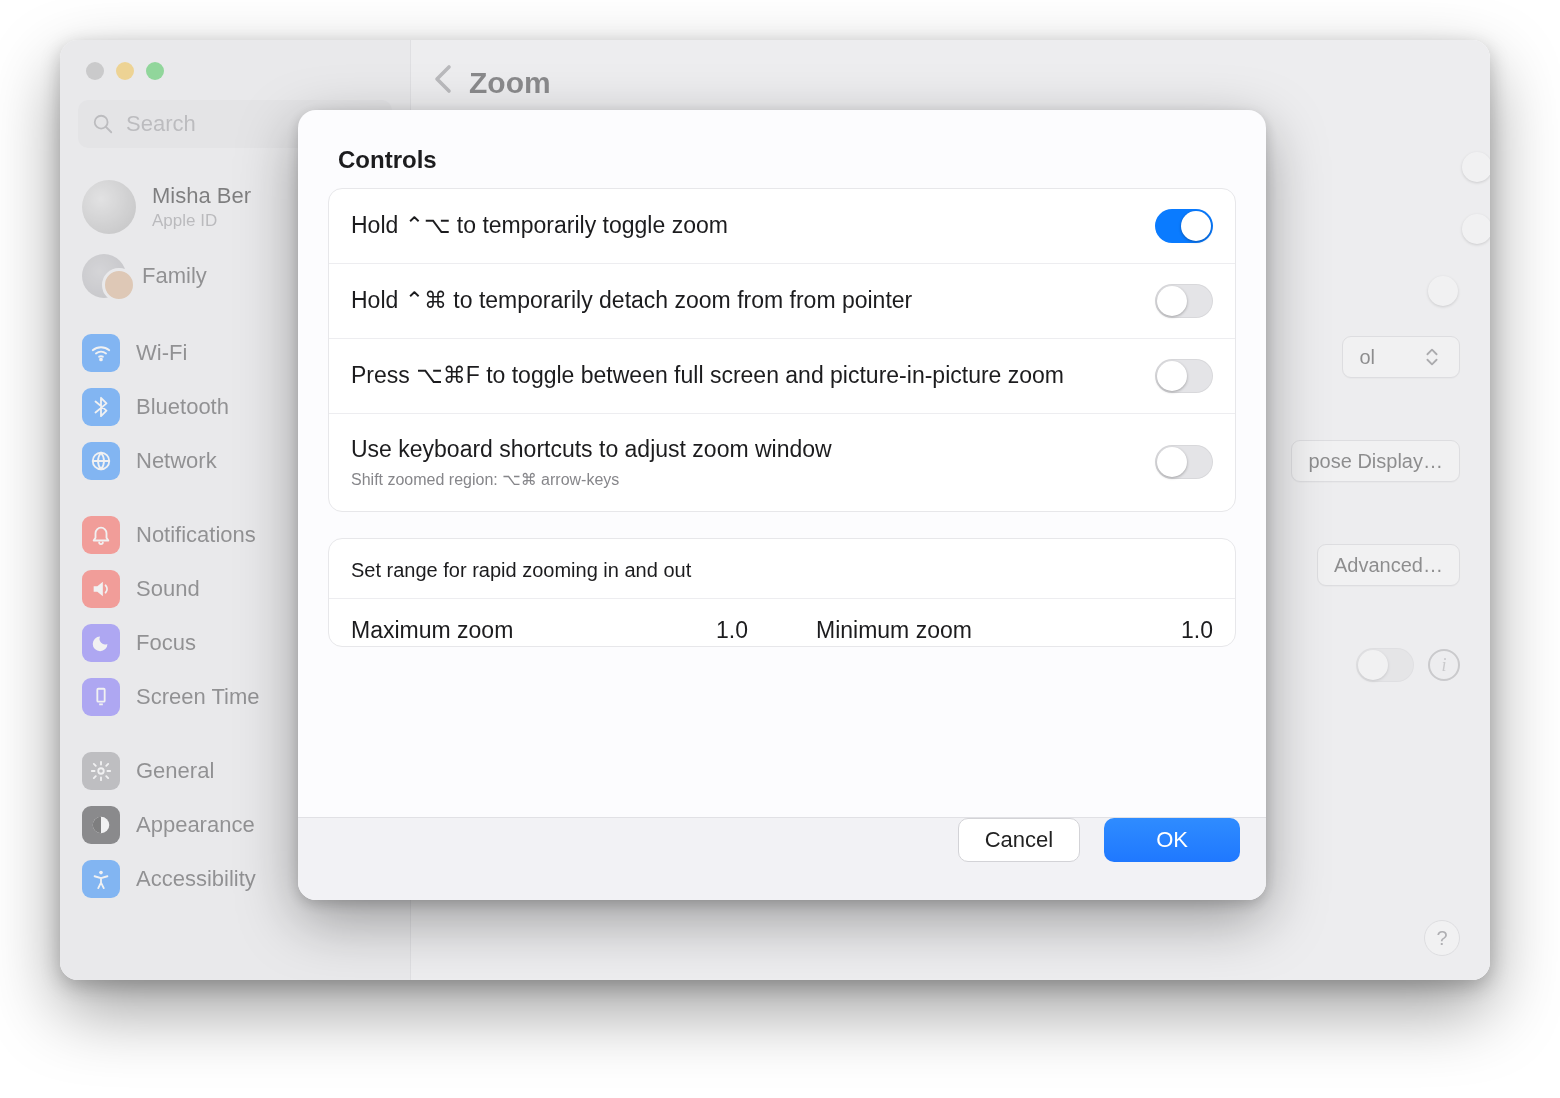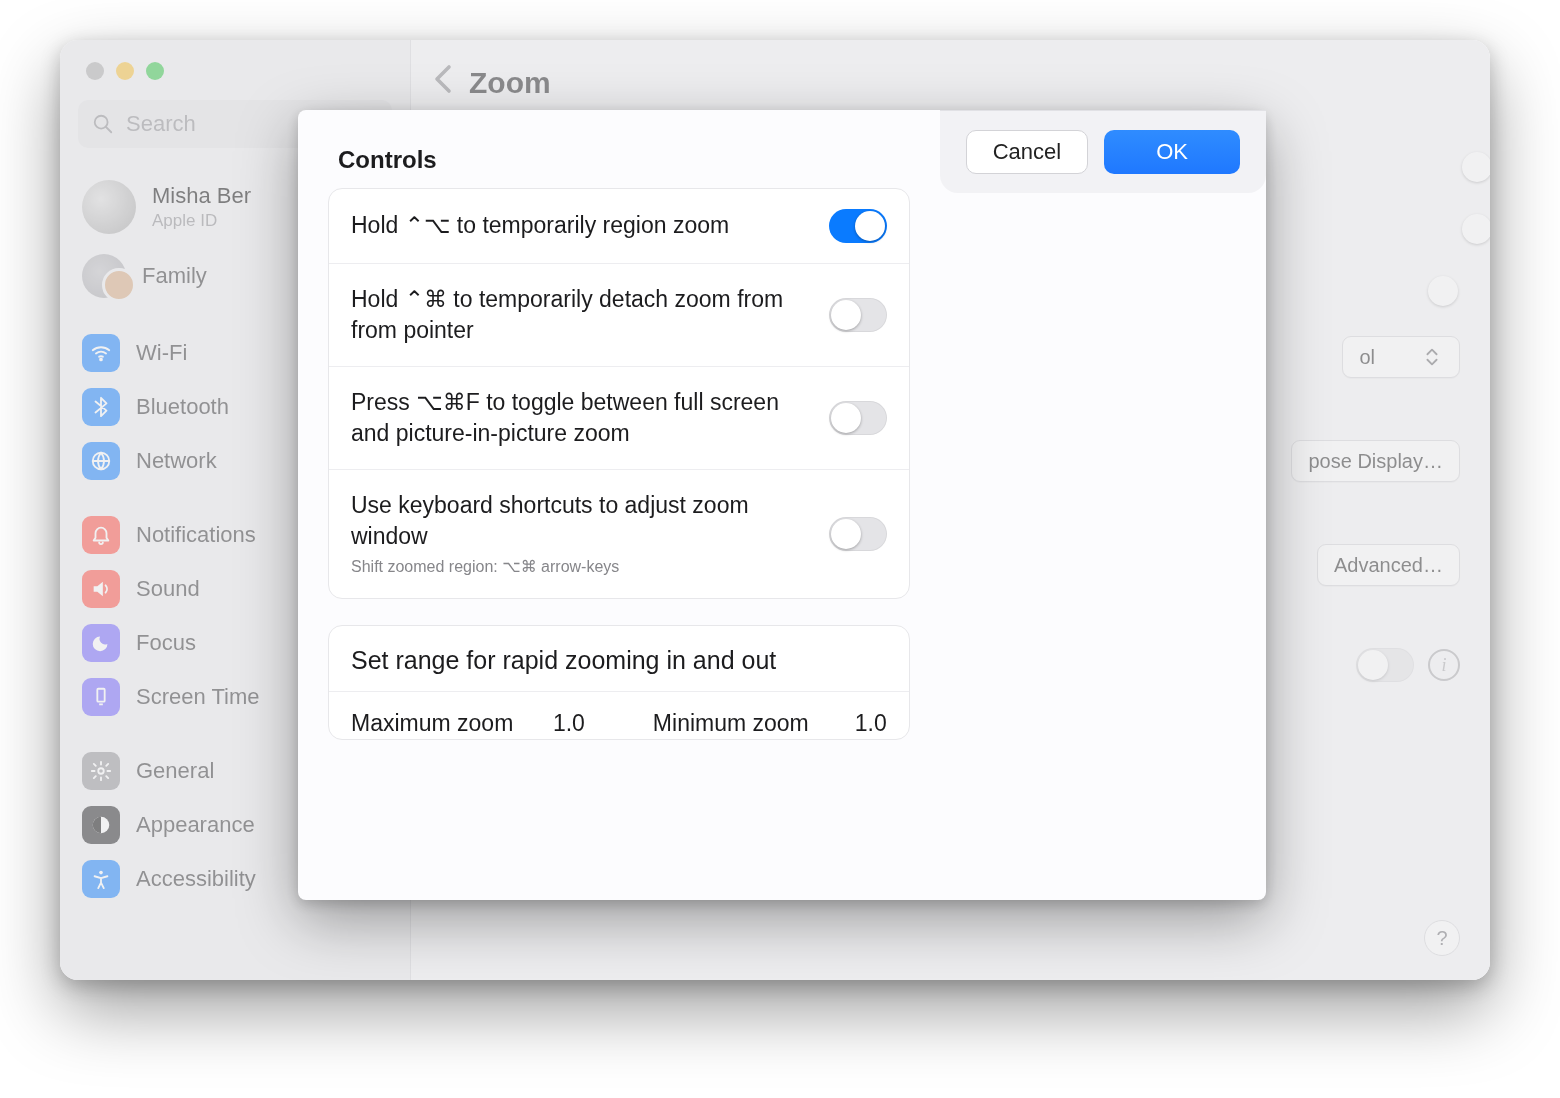--- a/index.html
+++ b/index.html
@@ -221,24 +221,24 @@
   }
 
   
   .sheet {
     position: absolute;
     left: 298px;
     top: 110px;
     width: 968px;
     height: 790px;
     background: #fcfcfe;
-    border-radius: 8px;
+    border-radius: 18px;
     box-shadow: 0 20px 60px rgba(0,0,0,0.35), 0 4px 14px rgba(0,0,0,0.18);
     display: flex;
-    flex-direction: row;
+    flex-direction: column;
   }
 
   .sheet-scroll {
     flex: 1;
     overflow: hidden;
     padding: 26px 0 0 0;
   }
 
   .section-label {
     font-size: 24px;
@@ -266,21 +266,21 @@
     font-size: 23px;
     line-height: 1.35;
     color: #1c1c1e;
   }
   .row-sub {
     font-size: 16px;
     color: #86868a;
     margin-top: 4px;
   }
   .row-head {
-    font-size: 25px;
+    font-size: 20px;
     color: #1c1c1e;
     padding: 20px 22px 16px 22px;
     border-bottom: 1px solid #ededf0;
   }
   .zoom-values {
     display: flex;
     padding: 18px 22px 2px 22px;
     font-size: 23px;
     color: #1c1c1e;
     gap: 8px;
@@ -289,23 +289,22 @@
   .zv-group:last-child { padding-right: 0; padding-left: 30px; }
 
   .sheet-footer {
     height: 82px;
     border-top: 1px solid #e1e1e5;
     background: #f2f2f5;
     border-bottom-left-radius: 18px;
     border-bottom-right-radius: 18px;
     display: flex;
     justify-content: flex-end;
-    align-items: center;
     padding: 0 26px;
-    gap: 16px;
+    gap: 24px;
   }
   .btn {
     height: 44px;
     padding: 0 26px;
     border-radius: 10px;
     font-size: 22px;
     border: 1px solid #d3d3d7;
     background: #fff;
     color: #222;
   }
@@ -498,21 +497,21 @@
     <div class="scrimmer"></div>
   </div>
 
   <div class="sheet">
     <div class="sheet-scroll">
       <div class="section-label">Controls</div>
 
       <div class="card" id="controls-card">
           <div class="row">
     <div class="row-text">
-      <div>Hold ⌃⌥ to temporarily region zoom</div>
+      <div>Hold ⌃⌥ to temporarily toggle zoom</div>
 
     </div>
     <div class="toggle on">
               <span class="knob"></span>
             </div>
           </div>
           <div class="row">
     <div class="row-text">
       <div>Hold ⌃⌘ to temporarily detach zoom from from pointer</div>
 

